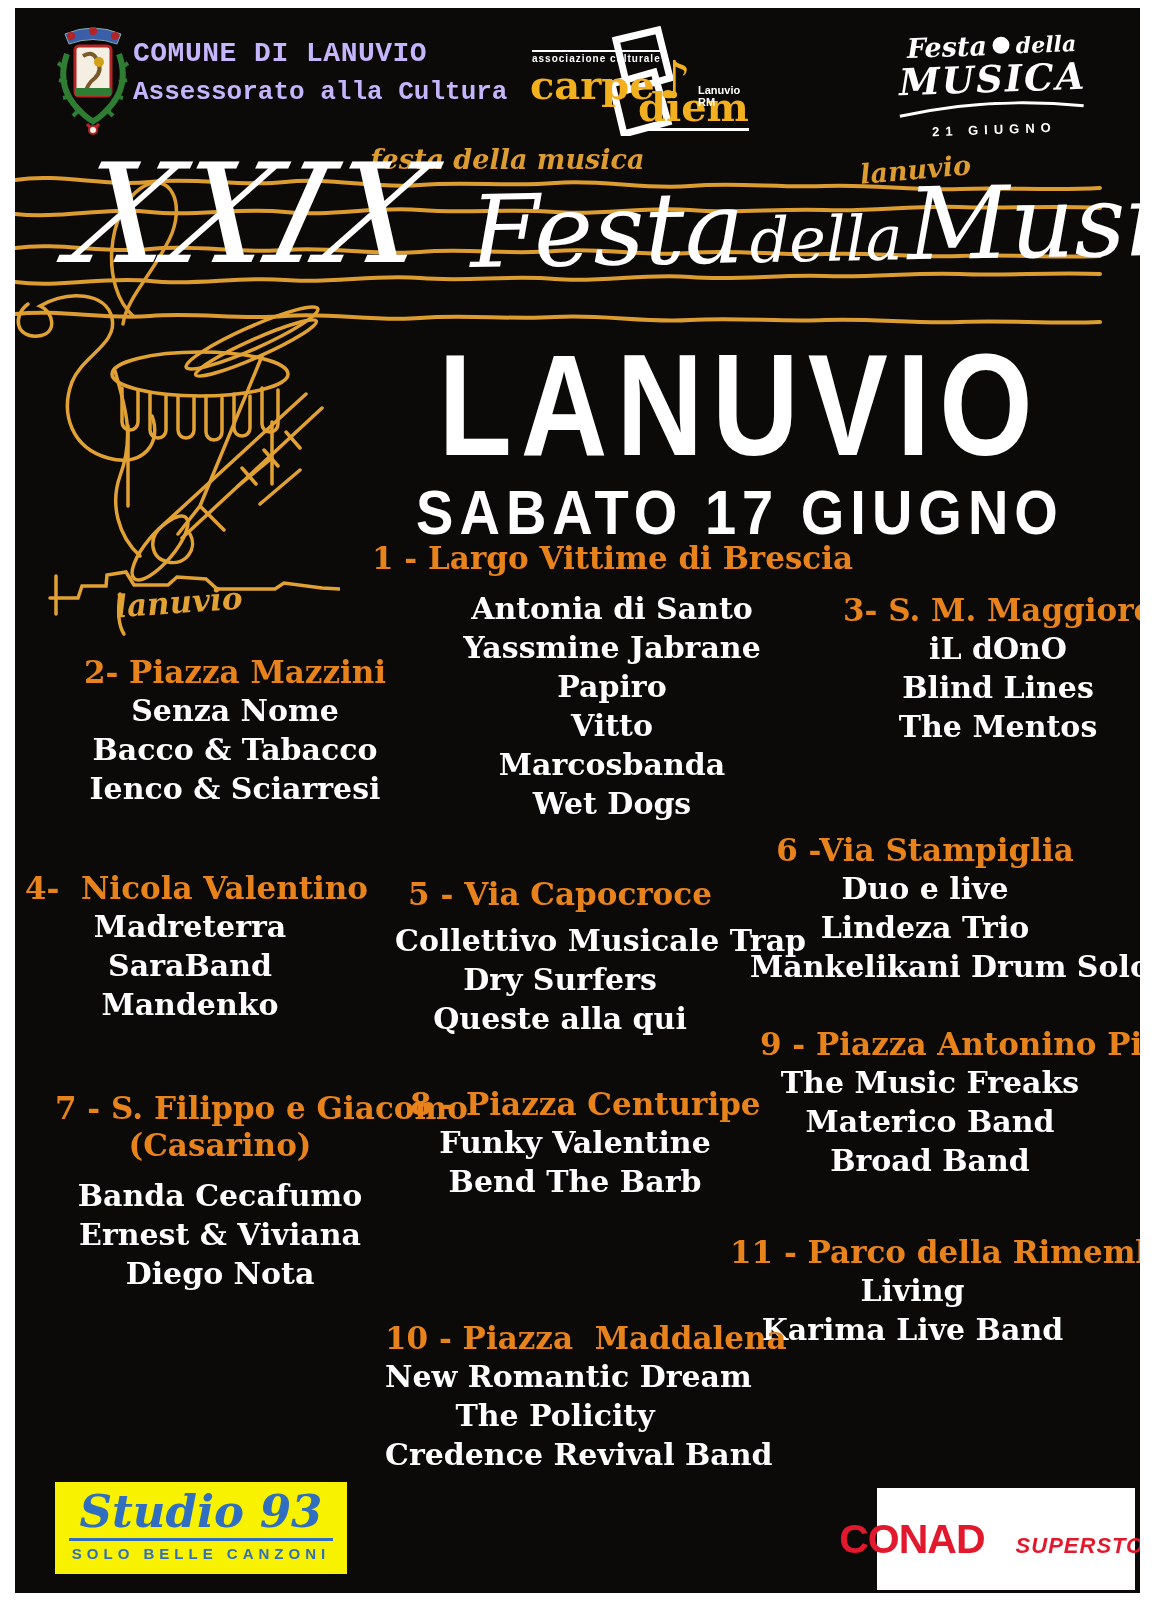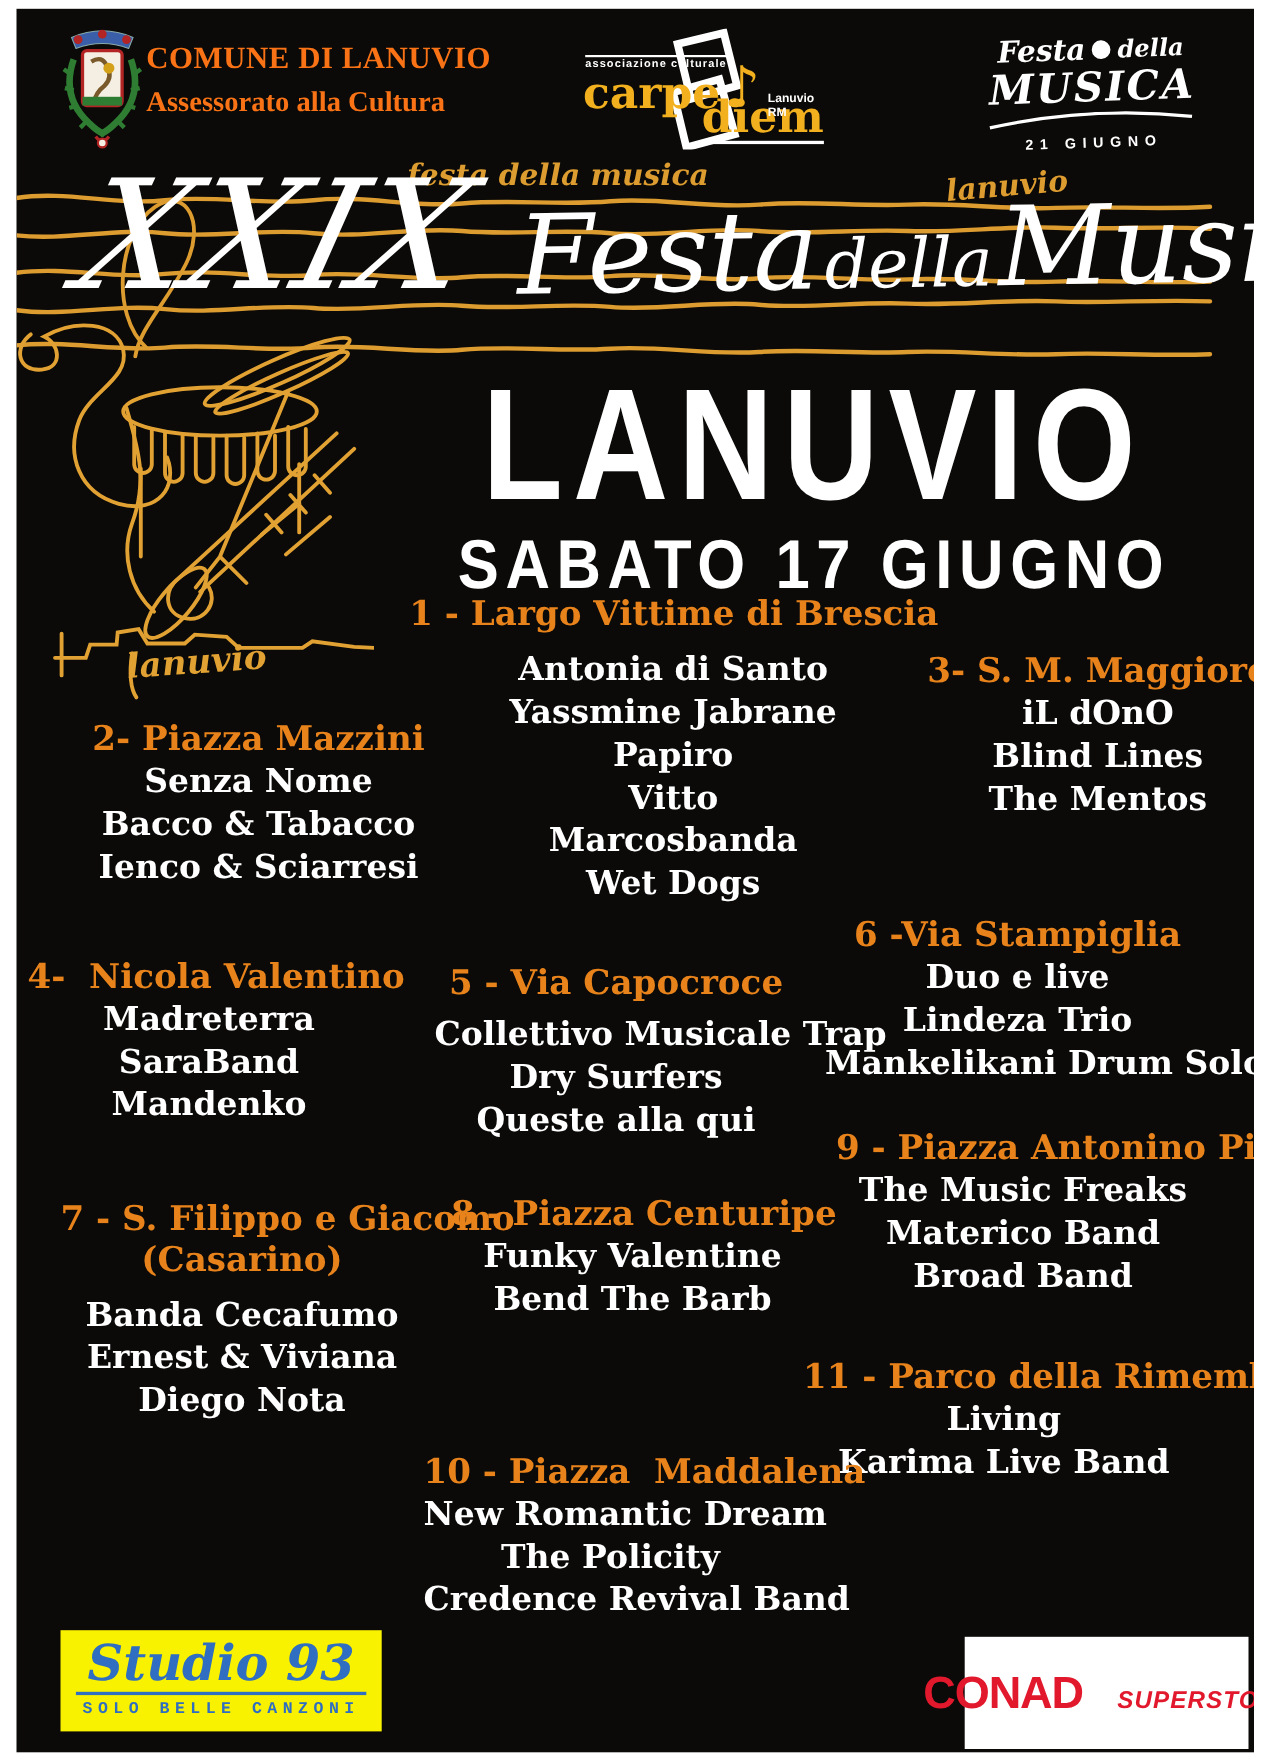--- a/index.html
+++ b/index.html
@@ -2,21 +2,21 @@
 <html><head>
 <meta charset="utf-8">
 <style>
   * { margin:0; padding:0; box-sizing:border-box; }
   body { background:#ffffff; font-family:"DejaVu Serif", serif; }
   .page { position:relative; width:1162px; height:1600px; background:#ffffff; overflow:hidden; }
   .canvas { position:absolute; left:15px; top:8px; width:1125px; height:1585px; background:#0b0a08; overflow:hidden; }
 
   
   .crest { position:absolute; left:38px; top:16px; }
-  .comune { position:absolute; left:118px; top:30px; color:#f97316; font-family:Liberation Serif, serif; font-weight:bold; }
+  .comune { position:absolute; left:118px; top:30px; color:#c4b5fd; font-family:Liberation Mono, monospace; font-weight:bold; }
   .comune .t1 { font-size:28px; letter-spacing:0.5px; }
   .comune .t2 { font-size:26px; margin-top:8px; }
 
   .carpe { position:absolute; left:505px; top:18px; width:235px; height:110px; }
   .carpe .caption { position:absolute; left:12px; top:24px; color:#fff; font-family:"Liberation Sans", sans-serif; font-size:10px; font-weight:bold; letter-spacing:1px; border-top:2px solid #fff; padding-top:1px; }
   .carpe .w1 { position:absolute; left:10px; top:35px; color:#f2b01e; font-size:40px; font-weight:bold; font-family:"DejaVu Serif", serif; }
   .carpe .note { position:absolute; left:138px; top:24px; color:#f2b01e; font-size:52px; font-family:"DejaVu Sans", sans-serif; }
   .carpe .w2 { position:absolute; left:118px; top:60px; color:#f2b01e; font-size:40px; font-weight:bold; font-family:"DejaVu Serif", serif; border-bottom:3px solid #fff; line-height:42px; }
   .carpe .loc { position:absolute; left:178px; top:58px; color:#fff; font-family:"Liberation Sans", sans-serif; font-size:11px; font-weight:bold; }
   .carpe svg { position:absolute; left:0; top:0; }
@@ -51,21 +51,21 @@
   .venue { position:absolute; text-align:center; font-family:"DejaVu Serif", serif; font-weight:bold; }
   .v-title { color:#e8831c; font-size:31px; line-height:37px; white-space:pre; }
   .v-sub { color:#e8831c; font-size:31px; line-height:37px; white-space:pre; }
   .v-band { color:#ffffff; font-size:30px; line-height:39px; white-space:nowrap; }
   .gap-sm { height:8px; } .gap-md { height:12px; }
 
   
   .studio { position:absolute; left:40px; top:1474px; width:292px; height:92px; background:#f8f200; text-align:center; padding-top:6px; }
   .studio .name { color:#2f6ec0; font-family:"DejaVu Serif", serif; font-style:italic; font-weight:bold; font-size:45px; line-height:48px; }
   .studio .rule { height:3px; background:#2f6ec0; margin:2px 14px 4px 14px; }
-  .studio .tag { color:#2f6ec0; font-family:Liberation Mono, monospace; font-weight:bold; font-size:15px; letter-spacing:5px; }
+  .studio .tag { color:#2f6ec0; font-family:Liberation Sans, sans-serif; font-weight:bold; font-size:15px; letter-spacing:5px; }
 
   .conad { position:absolute; left:862px; top:1480px; width:258px; height:102px; background:#ffffff; display:flex; align-items:center; justify-content:center; gap:4px; }
   .conad .txt { display:flex; flex-direction:row; align-items:flex-end;gap:31px; }
   .conad .name { color:#e2182d; font-family:"Liberation Sans", sans-serif; font-weight:bold; font-size:41px; letter-spacing:-1px; line-height:40px; }
   .conad .sub { color:#e2182d; font-family:"Liberation Sans", sans-serif; font-weight:bold; font-style:italic; font-size:22px; letter-spacing:1px; margin-top:-2px; }
 </style>
 </head>
 <body>
 
 <div class="page">

